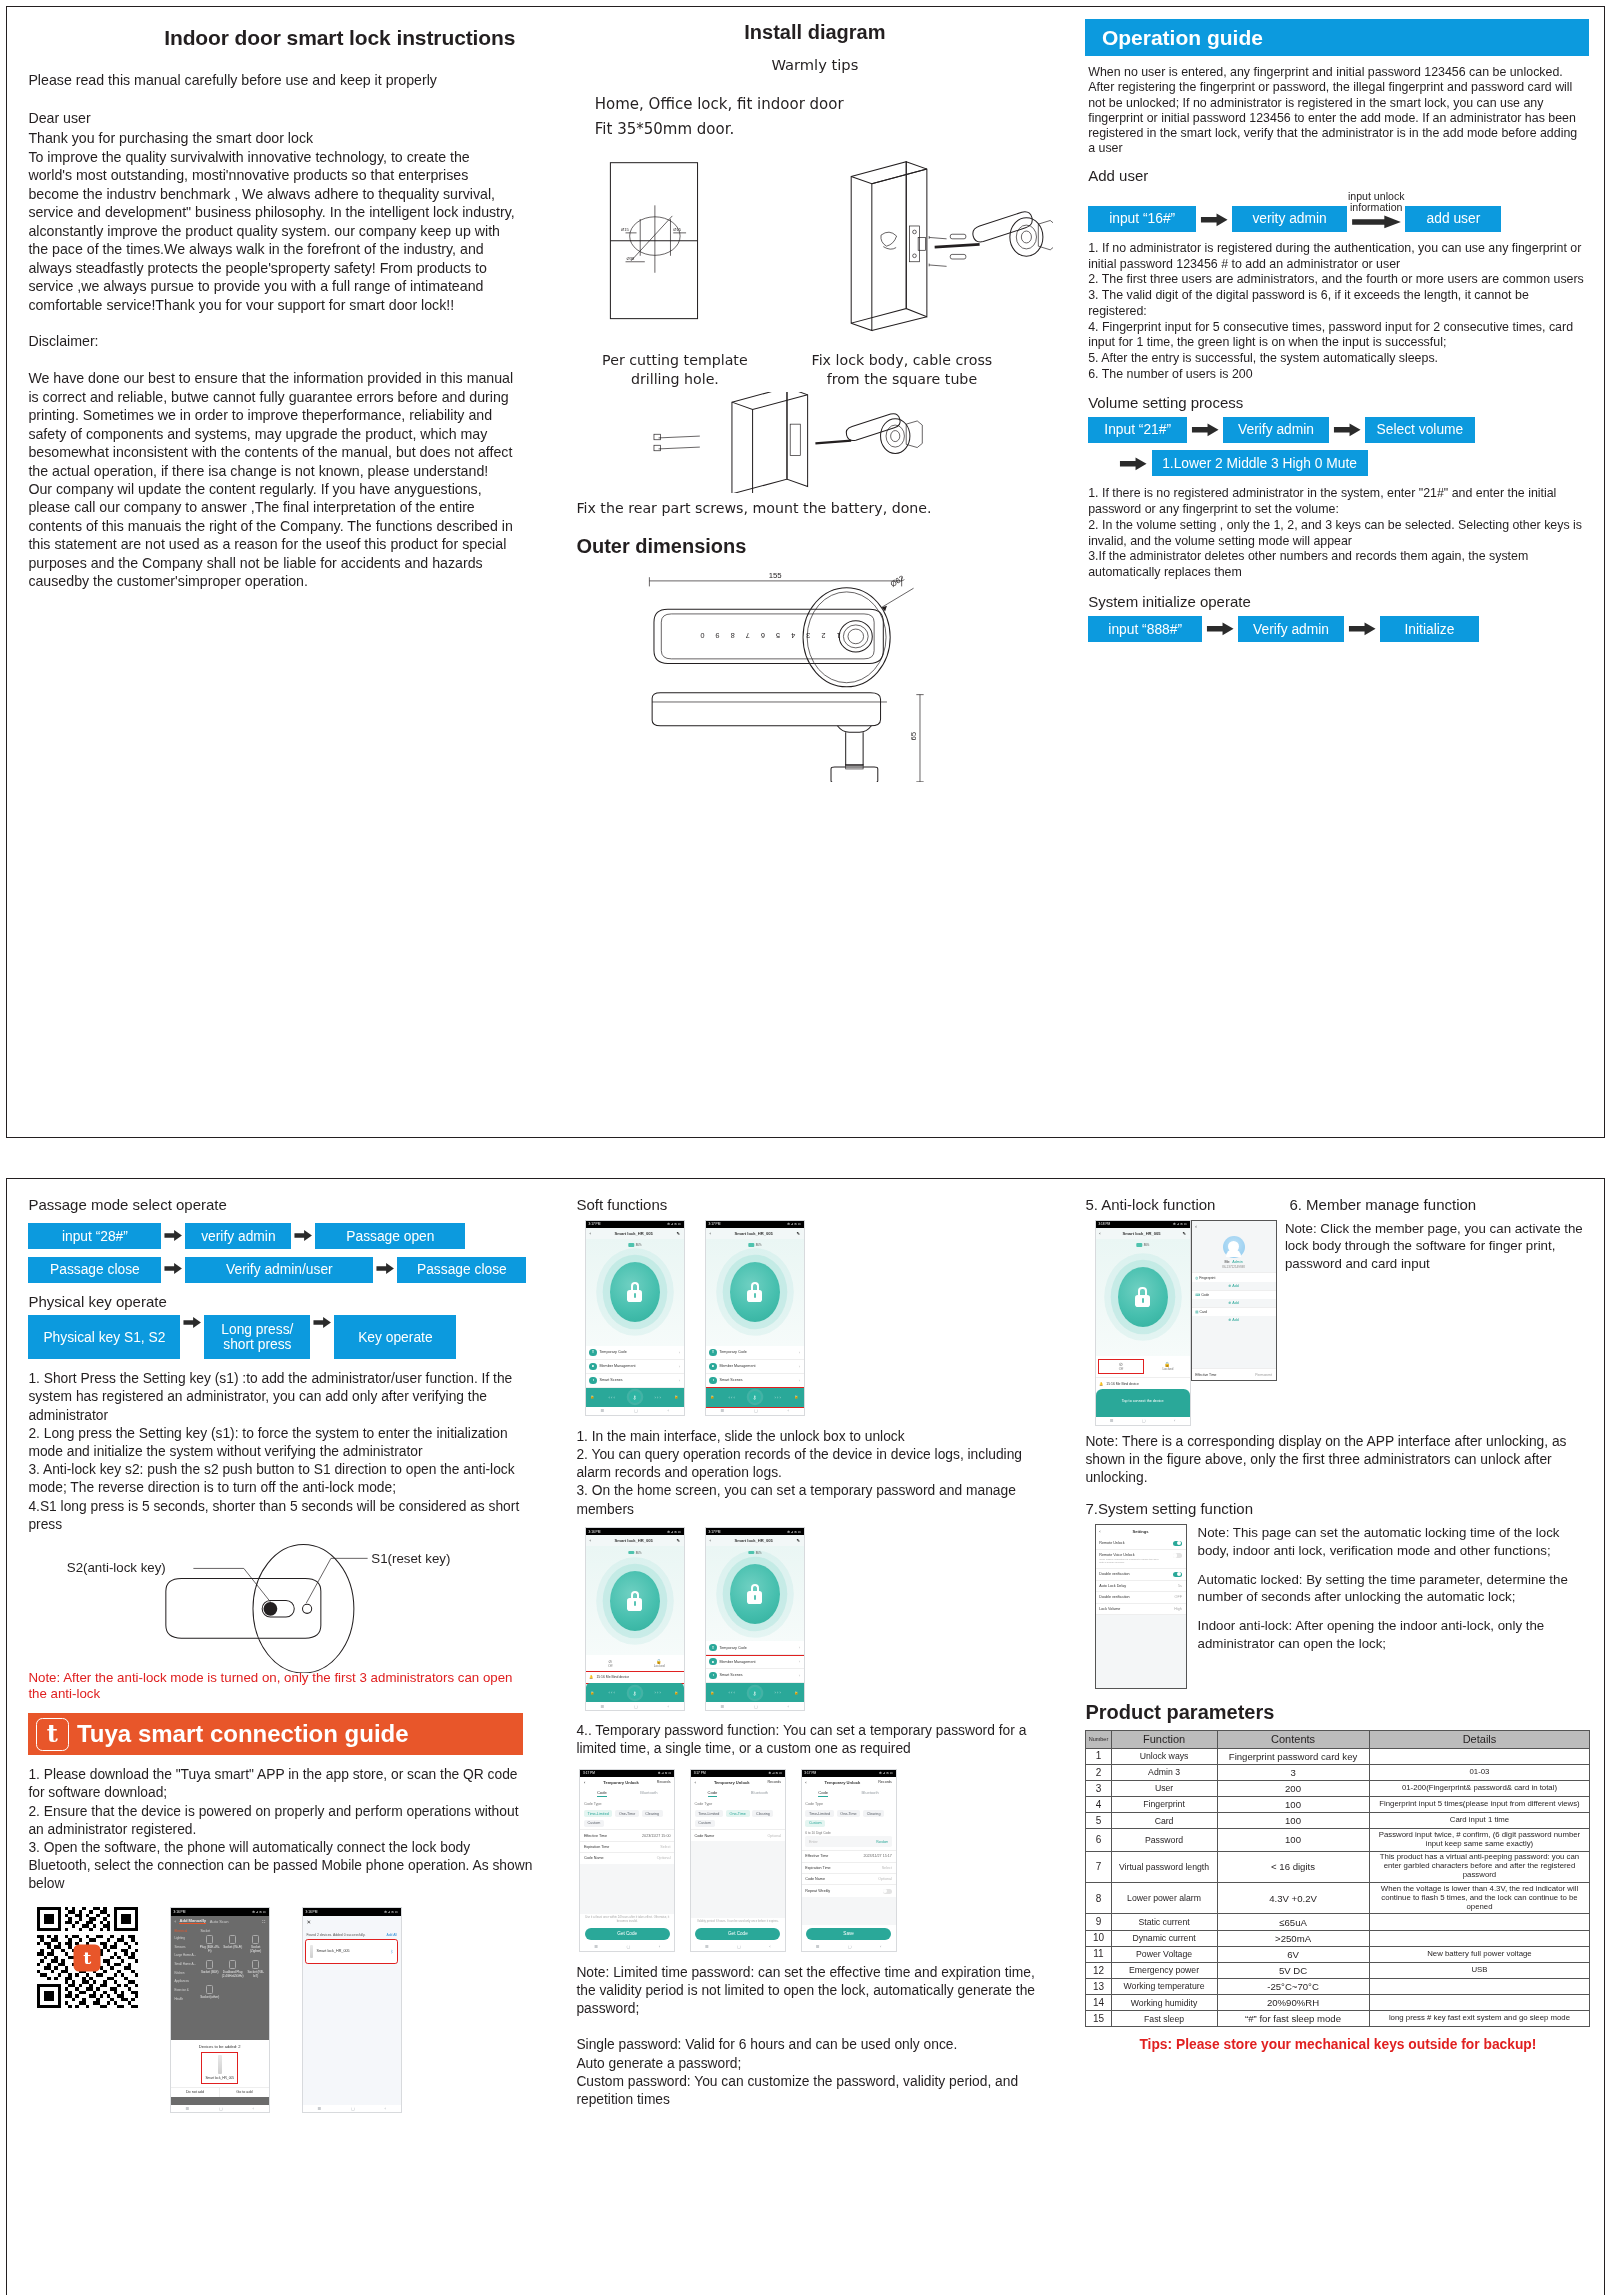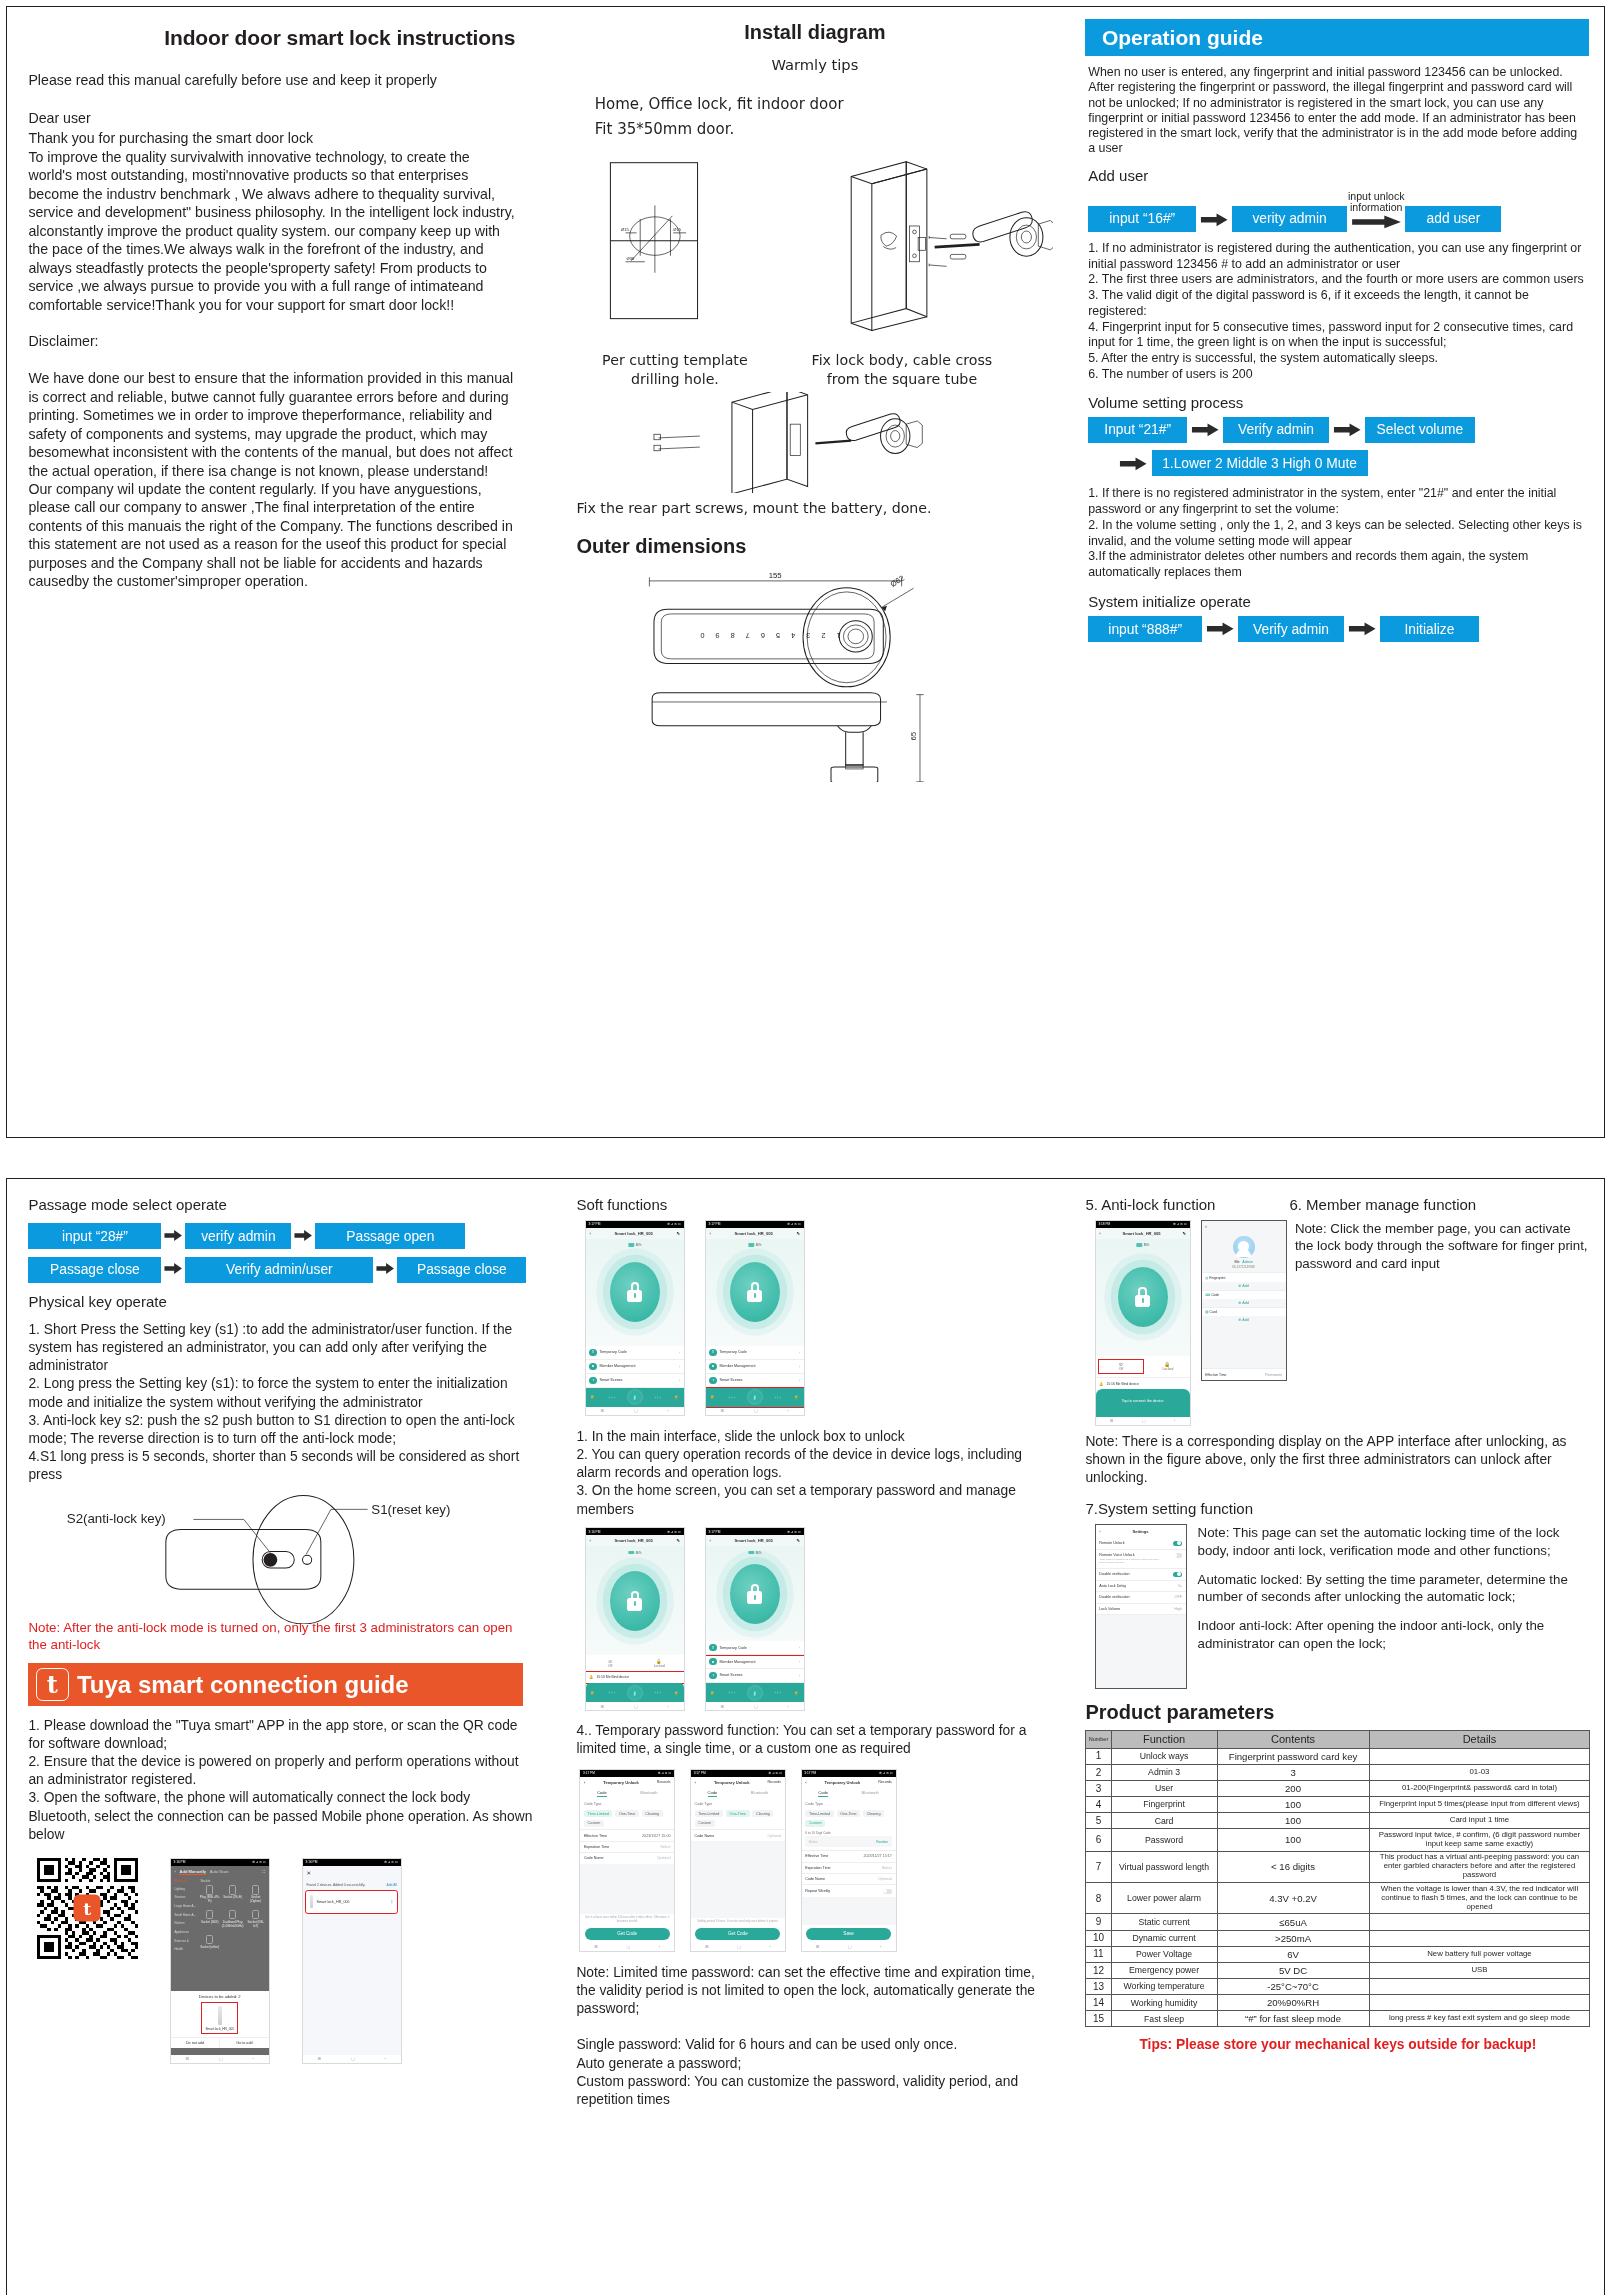--- a/index.html
+++ b/index.html
@@ -499,20 +499,36 @@
         <div class="arrow" style="width:18.4px;margin:0 2.8px;">
           <svg width="18.4" height="13" viewBox="0 0 40 28">
               <path d="M1 9 L22 9 L22 2 L39 14 L22 26 L22 19 L1 19 Z" fill="#2b2b2b"></path>
             </svg>
         </div>
         <div class="fbox" style="width:129px;">Passage close</div>
       </div>
 
       <p class="sub-head" style="margin-top:10px;">Physical key operate</p>
 
+      <div class="flow-row" style="margin-top:5.5px;align-items:stretch;">
+        <div class="fbox" style="width:152px;">Physical key S1, S2</div>
+        <div class="arrow" style="width:18.4px;margin:0 2.8px;display:flex;align-items:center;">
+          <svg width="18.4" height="13" viewBox="0 0 40 28">
+              <path d="M1 9 L22 9 L22 2 L39 14 L22 26 L22 19 L1 19 Z" fill="#2b2b2b"></path>
+            </svg>
+        </div>
+        <div class="fbox" style="width:106px;white-space:pre-line;min-height:44px;">Long press/
+short press</div>
+        <div class="arrow" style="width:18.4px;margin:0 2.8px;display:flex;align-items:center;">
+          <svg width="18.4" height="13" viewBox="0 0 40 28">
+              <path d="M1 9 L22 9 L22 2 L39 14 L22 26 L22 19 L1 19 Z" fill="#2b2b2b"></path>
+            </svg>
+        </div>
+        <div class="fbox" style="width:122px;">Key operate</div>
+      </div>
 
       <p class="body-txt2" style="margin-top:11px;white-space:pre-line;">1. Short Press the Setting key (s1) :to add the administrator/user function. If the system has registered an administrator, you can add only after verifying the administrator
 2. Long press the Setting key (s1): to force the system to enter the initialization mode and initialize the system without verifying the administrator
 3. Anti-lock key s2: push the s2 push button to S1 direction to open the anti-lock mode; The reverse direction is to turn off the anti-lock mode;
 4.S1 long press is 5 seconds, shorter than 5 seconds will be considered as short press</p>
 
       <div style="position:relative;height:133px;margin-top:6.4px;">
         <svg class="draw" width="505" height="133" viewBox="0 0 1100 290">
           <ellipse cx="600" cy="150" rx="110" ry="140" class="ln"></ellipse>
           <path d="M300 112 q0 -28 34 -28 l270 0 q34 0 34 28 l0 74 q0 28 -34 28 l-270 0 q-34 0 -34 -28 Z" class="ln"></path>
@@ -1205,21 +1221,21 @@
 Custom password: You can customize the password, validity period, and repetition times</p>
     </div>
 
     <div class="col" style="left:1078px; top:17.4px; width:505px;">
 
       <div style="display:flex;gap:11px;">
         <p class="sub-head" style="width:193px;">5. Anti-lock function</p>
         <p class="sub-head" style="flex:1;">6. Member manage function</p>
       </div>
 
-      <div style="display:flex;gap:10px;margin-top:6.4px;">
+      <div style="display:flex;margin-top:6.4px;">
 
         <div class="phone" style="width:96px;height:206px;display:flex;flex-direction:column;margin-left:9.2px;">
           <div class="ph-status">
             <span>3:18 PM</span>
             <span>✻ ⊿ ≋ ▭</span>
           </div>
           <div class="ph-hdr">
             <span>‹</span>
             <span>Smart lock_HR_005</span>
             <span>✎</span>

